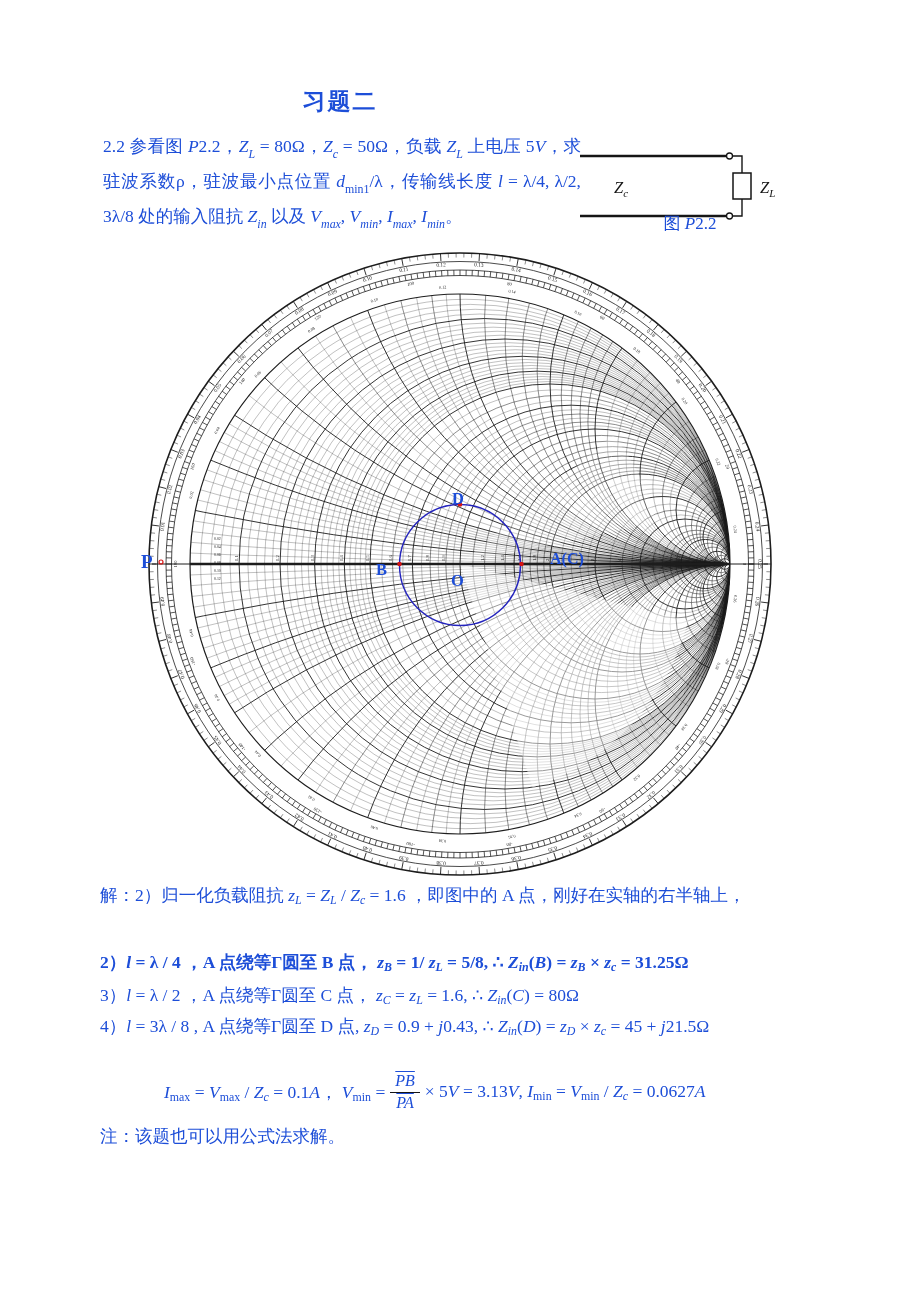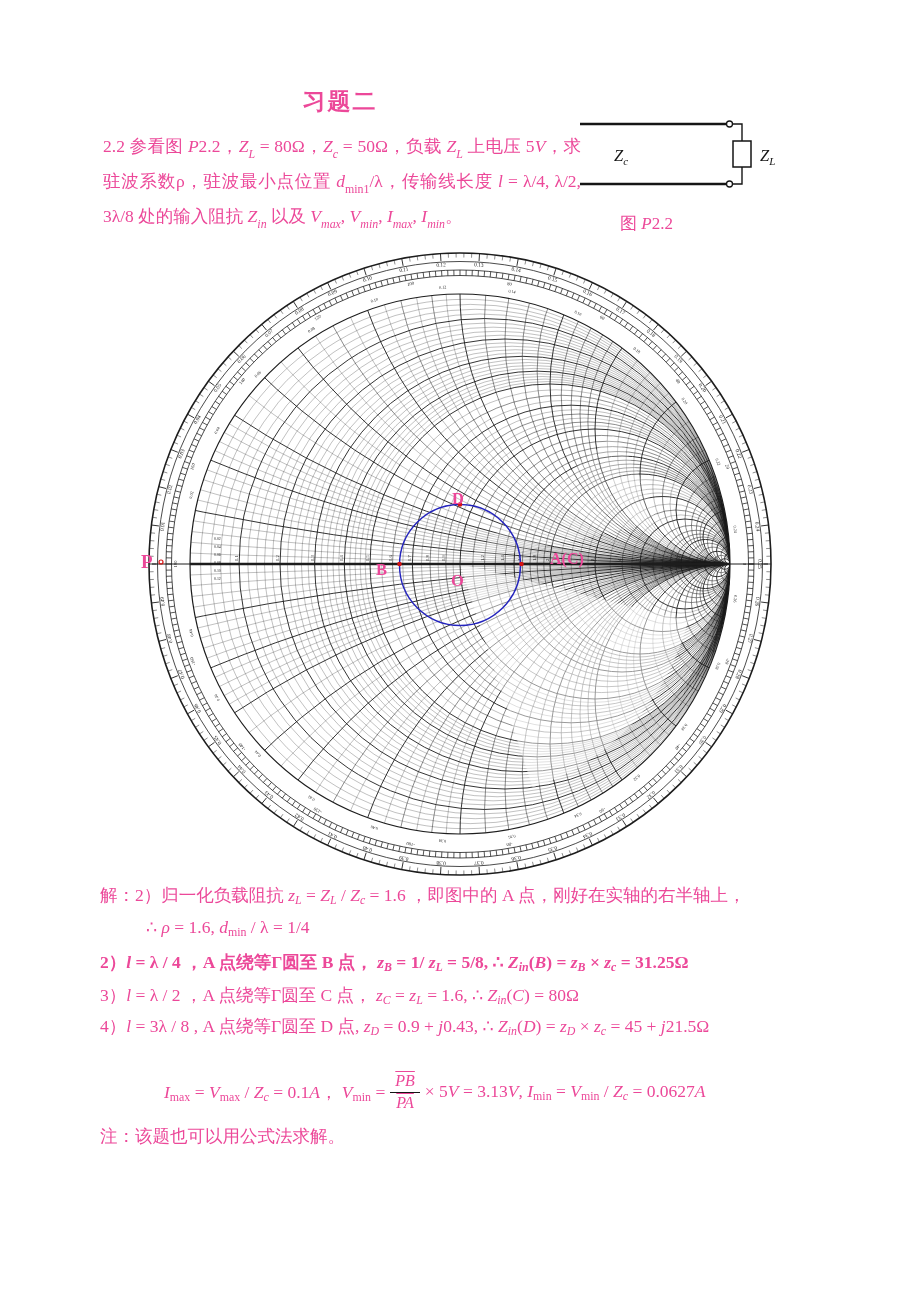--- a/index.html
+++ b/index.html
@@ -1,22 +1,22 @@
 <!DOCTYPE html>
 <html><head>
 <meta charset="utf-8">
 <style>
   html,body{margin:0;padding:0;background:#ffffff;}
   .page{position:relative;width:917px;height:1298px;background:#ffffff;overflow:hidden;
-        font-family:"Liberation Serif","DejaVu Serif",serif;color:#ec4899;}
+        font-family:"Liberation Serif","DejaVu Serif",serif;color:#1d4ed8;}
   .abs{position:absolute;}
   .title{left:103px;top:86px;width:474px;text-align:center;font-size:23px;font-weight:bold;letter-spacing:2px;}
   .problem{left:103px;top:133px;width:478px;font-size:17.5px;line-height:27.6px;text-align:justify;}
-  .fig{left:576px;top:108px;width:300px;height:100px;}
-  .fig-caption{left:620px;top:212px;width:140px;font-size:17px;}
+  .fig{left:576px;top:140px;width:300px;height:100px;}
+  .fig-caption{left:620px;top:212px;width:140px;text-align:center;font-size:17px;}
   .smith{left:140px;top:244px;width:640px;height:640px;}
   .smith svg{position:absolute;left:0;top:0;}
   .redlab{position:absolute;font-weight:bold;font-family:"Liberation Serif",serif;}
   .lab-p{left:141px;top:551px;font-size:19px;}
   .lab-b{left:376px;top:560px;font-size:16.5px;}
   .lab-o{left:451px;top:571px;font-size:16.5px;}
   .lab-ac{left:522px;top:550px;font-size:16px;margin-left:28px;}
   .lab-d{left:452px;top:489px;font-size:16.5px;}
   .sol{left:100px;width:740px;font-size:17.5px;white-space:nowrap;}
   .sol-1{top:883px;}
@@ -935,21 +935,20 @@
     </svg>
   </div>
 
   <div class="abs redlab lab-p">P</div>
   <div class="abs redlab lab-b">B</div>
   <div class="abs redlab lab-o">O</div>
   <div class="abs redlab lab-ac">A(C)</div>
   <div class="abs redlab lab-d">D</div>
 
   <div class="abs sol sol-1"><span class="f-n">解：2）归一化负载阻抗 </span><span class="f-i">z</span><span class="f-isub">L</span><span class="f-n"> = </span><span class="f-i">Z</span><span class="f-isub">L</span><span class="f-n"> / </span><span class="f-i">Z</span><span class="f-isub">c</span><span class="f-n"> = 1.6 ，即图中的 A 点，刚好在实轴的右半轴上，</span></div>
-  <div class="abs sol sol-2"><span class="f-n">∴ </span><span class="f-i">ρ</span><span class="f-n"> = 1.6, </span><span class="f-i">d</span><span class="f-sub">min</span><span class="f-n"> / λ = 1/4</span></div>
   <div class="abs sol sol-3"><span class="f-n">2）</span><span class="f-i">l</span><span class="f-n"> = λ / 4 ，A 点绕等Γ圆至 B 点， </span><span class="f-i">z</span><span class="f-isub">B</span><span class="f-n"> = 1/ </span><span class="f-i">z</span><span class="f-isub">L</span><span class="f-n"> = 5/8, ∴ </span><span class="f-i">Z</span><span class="f-isub">in</span><span class="f-n">(</span><span class="f-i">B</span><span class="f-n">) = </span><span class="f-i">z</span><span class="f-isub">B</span><span class="f-n"> × </span><span class="f-i">z</span><span class="f-isub">c</span><span class="f-n"> = 31.25Ω</span></div>
   <div class="abs sol sol-4"><span class="f-n">3）</span><span class="f-i">l</span><span class="f-n"> = λ / 2 ，A 点绕等Γ圆至 C 点， </span><span class="f-i">z</span><span class="f-isub">C</span><span class="f-n"> = </span><span class="f-i">z</span><span class="f-isub">L</span><span class="f-n"> = 1.6, ∴ </span><span class="f-i">Z</span><span class="f-isub">in</span><span class="f-n">(</span><span class="f-i">C</span><span class="f-n">) = 80Ω</span></div>
   <div class="abs sol sol-5"><span class="f-n">4）</span><span class="f-i">l</span><span class="f-n"> = 3λ / 8 , A 点绕等Γ圆至 D 点, </span><span class="f-i">z</span><span class="f-isub">D</span><span class="f-n"> = 0.9 + </span><span class="f-i">j</span><span class="f-n">0.43, ∴ </span><span class="f-i">Z</span><span class="f-isub">in</span><span class="f-n">(</span><span class="f-i">D</span><span class="f-n">) = </span><span class="f-i">z</span><span class="f-isub">D</span><span class="f-n"> × </span><span class="f-i">z</span><span class="f-isub">c</span><span class="f-n"> = 45 + </span><span class="f-i">j</span><span class="f-n">21.5Ω</span></div>
   <div class="abs sol sol-f">
     <span><span class="f-i">I</span><span class="f-sub">max</span><span class="f-n"> = </span><span class="f-i">V</span><span class="f-sub">max</span><span class="f-n"> / </span><span class="f-i">Z</span><span class="f-isub">c</span><span class="f-n"> = 0.1</span><span class="f-i">A</span><span class="f-n">，  </span><span class="f-i">V</span><span class="f-sub">min</span><span class="f-n"> = </span></span>
     <span class="frac">
       <span class="num">PB</span>
       <span class="den">PA</span>
     </span>
     <span><span class="f-n"> × 5</span><span class="f-i">V</span><span class="f-n"> = 3.13</span><span class="f-i">V</span><span class="f-n">, </span><span class="f-i">I</span><span class="f-sub">min</span><span class="f-n"> = </span><span class="f-i">V</span><span class="f-sub">min</span><span class="f-n"> / </span><span class="f-i">Z</span><span class="f-isub">c</span><span class="f-n"> = 0.0627</span><span class="f-i">A</span></span>

